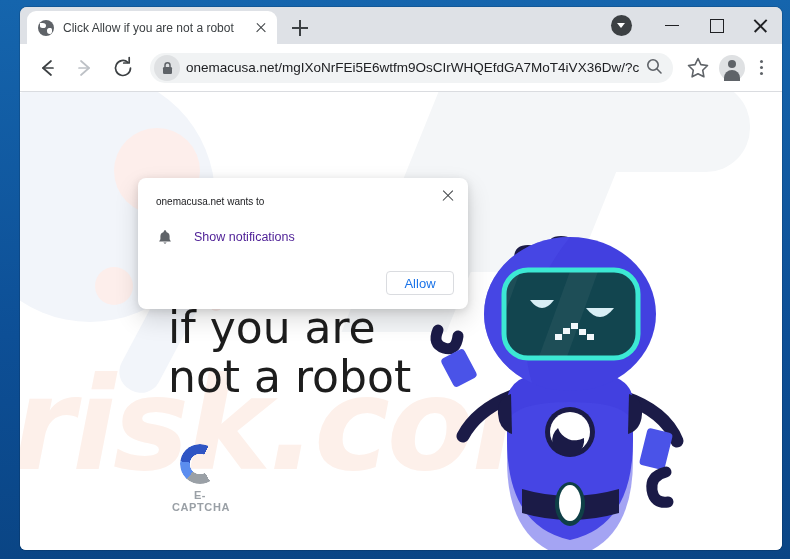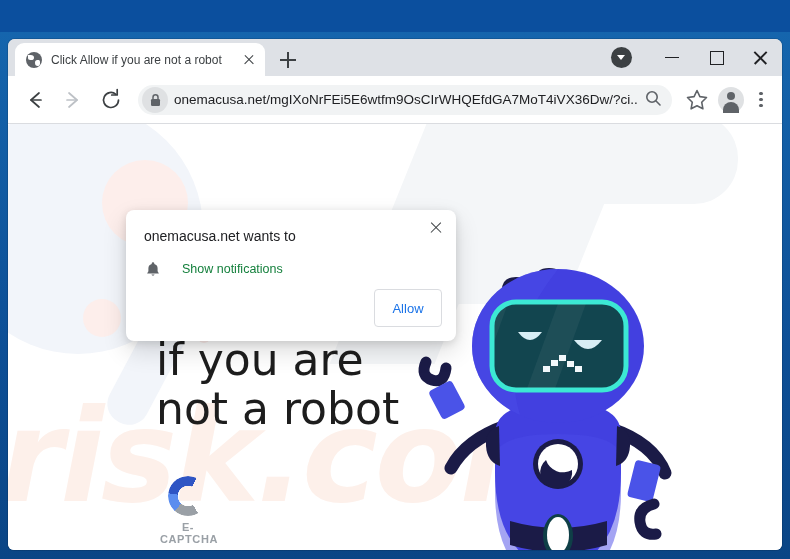--- a/index.html
+++ b/index.html
@@ -5,22 +5,21 @@
   * { box-sizing: border-box; margin: 0; padding: 0; }
   html, body {
     width: 790px; height: 559px;
     font-family: "Liberation Sans", sans-serif;
     background: #0b4f9e;
     overflow: hidden;
   }
   #frame {
     position: absolute; inset: 0;
     background: linear-gradient(180deg,#1565ad 0%,#0d4f96 60%,#0a4585 100%);
-    padding: 7px 8px 9px 8px;
-    margin-top: 32px;
+    padding: 7px 8px 9px 20px;
   }
   #window {
     position: relative;
     width: 100%; height: 100%;
     background: #dee1e6;
     border-radius: 7px 7px 6px 6px;
     overflow: hidden;
     box-shadow: 0 0 0 1px rgba(0,0,0,.12);
   }
 
@@ -268,34 +267,34 @@
     width: 20px; height: 20px; cursor: pointer;
   }
   #dlg-close::before, #dlg-close::after {
     content: ""; position: absolute; left: 3px; top: 9.3px;
     width: 14px; height: 1.3px; background: #3c4043;
   }
   #dlg-close::before { transform: rotate(45deg); }
   #dlg-close::after  { transform: rotate(-45deg); }
   #dlg-title {
     position: absolute; left: 18px; top: 18px;
-    font-size: 14px; color: #202124;
+    font-size: 10px; color: #202124;
   }
   #dlg-perm {
     position: absolute; left: 18px; top: 50px;
     display: flex; align-items: center;
   }
   #bell { width: 18px; height: 18px; position: relative; flex: 0 0 18px; }
-  #dlg-perm-label { font-size: 12.5px; color: #15803d; margin-left: 20px; }
+  #dlg-perm-label { font-size: 12.5px; color: #4c1d95; margin-left: 20px; }
   #dlg-actions {
     position: absolute; right: 14px; bottom: 14px;
     display: flex; gap: 10px;
   }
   .dlg-btn {
-    min-width: 68px; height: 38px;
+    min-width: 68px; height: 24px;
     border: 1px solid #dadce0; border-radius: 4px;
     background: #fff; color: #1a73e8;
     font-size: 13px; font-family: "Liberation Sans", sans-serif;
     cursor: pointer; padding: 0 14px;
   }
 </style>
 </head>
 <body>
 
 <div id="frame">

